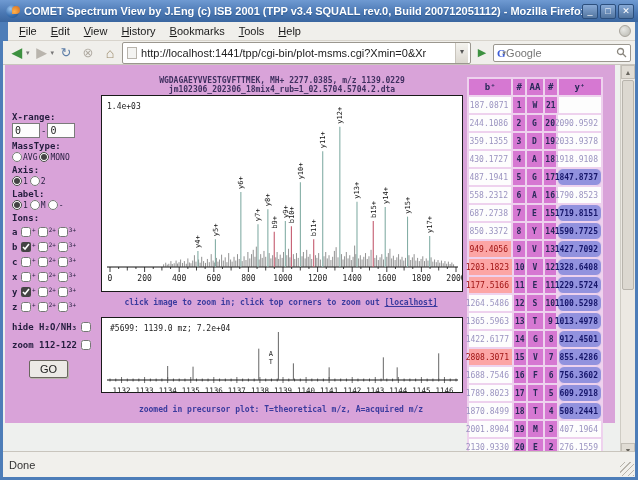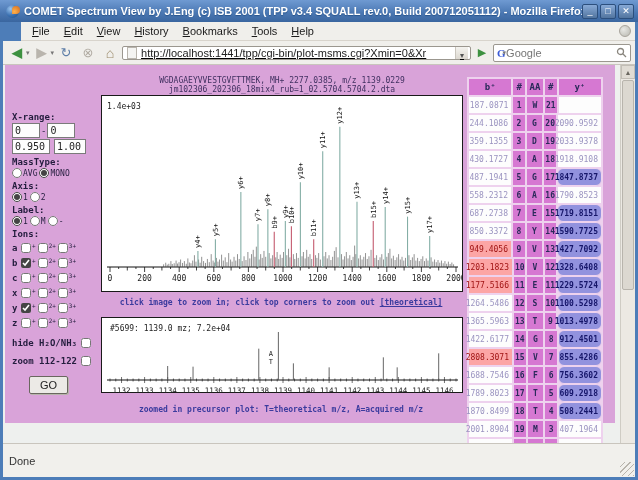--- a/index.html
+++ b/index.html
@@ -13,38 +13,38 @@
     background:radial-gradient(circle at 35% 30%, #9cc4ee 0%, #3a70b0 55%, #1d4a85 100%);
     position:relative; margin:0 5px 0 2px; flex:0 0 auto; }
   .fx-icon::after { content:""; position:absolute; right:-1px; top:1px; width:8px; height:8px;
     border-radius:50% 50% 50% 0; background:radial-gradient(circle at 30% 70%, #ffb24d, #d2691e); }
   .title-text { color:#fff; font-size:11px; font-weight:bold; white-space:nowrap; overflow:hidden;
     text-shadow:0 1px 1px #26548c; flex:1 1 auto; }
   .win-btns { display:flex; gap:2px; }
   .win-btn { width:16px; height:15px; background:linear-gradient(#87a9d6,#52759f); border:1px solid #2c4f7d;
     color:#fff; font-size:9px; line-height:13px; text-align:center; border-radius:2px; }
 
-  .menubar { position:absolute; top:22px; left:21px; right:3px; height:19px; background:#f0efeb;
+  .menubar { position:absolute; top:22px; left:8px; right:3px; height:19px; background:#f0efeb;
     border-bottom:1px solid #d8d4cc; display:flex; align-items:center; padding-left:4px; }
   .menu-item { font-size:11px; color:#1a1a1a; padding:2px 7px; }
   .menu-item::first-letter { text-decoration:underline; }
   .menu-throbber { margin-left:auto; margin-right:4px; width:12px; height:12px; border-radius:50%;
     background:radial-gradient(circle at 35% 35%, #e8e8e4, #b8b8b0); border:1px solid #a8a49c; }
 
   .navbar { position:absolute; top:41px; left:3px; right:3px; height:24px; background:#f0efeb;
     border-bottom:1px solid #c9c5bd; display:flex; align-items:center; padding:0 4px; gap:2px; }
   .nav-btn { font-size:13px; line-height:18px; width:20px; text-align:center; }
   .nav-caret { font-size:7px; color:#777; margin-left:-3px; }
   .back { color:#3d9140; font-weight:bold; }
   .fwd  { color:#b9b5ad; font-weight:bold; }
   .reload { color:#5f7fa8; }
   .stop { color:#b0aba2; }
   .home { color:#9a8a6a; font-size:14px; }
-  .url-box { flex:1 1 auto; height:14px; background:#fff; border:1px solid #9b978f; border-radius:2px;
-    display:flex; align-items:center; padding:0 2px; min-width:0;text-decoration:underline; }
+  .url-box { flex:1 1 auto; height:22px; background:#fff; border:1px solid #9b978f; border-radius:2px;
+    display:flex; align-items:center; padding:0 2px; min-width:0; }
   .page-fav { width:10px; height:12px; border:1px solid #b9b5ad; background:#f4f4f2; margin:0 4px 0 2px; flex:0 0 auto; }
   .url-input { flex:1 1 auto; border:0; outline:0; font-size:11px; color:#222; font-family:"Liberation Sans",sans-serif; min-width:0; background:transparent; }
   .url-drop { width:13px; text-align:center; font-size:8px; color:#555; background:linear-gradient(#f4f3ef,#dcd8d0); border-left:1px solid #c9c5bd; align-self:stretch; line-height:17px; }
   .go-btn { width:18px; text-align:center; font-size:11px; color:#3d9140; }
   .search-box { width:138px; height:18px; background:#fff; border:1px solid #9b978f; border-radius:2px;
     display:flex; align-items:center; padding:0 3px; flex:0 0 auto; }
   .g-logo { color:#3b5bd6; font-weight:bold; font-size:11px; font-family:"Liberation Serif",serif; }
   .search-input { flex:1 1 auto; border:0; outline:0; font-size:11px; min-width:0; background:transparent; color:#999; font-family:"Liberation Sans",sans-serif; }
   .mag { flex:0 0 auto; }
 
@@ -74,21 +74,21 @@
   .ion-letter { width:9px; font-weight:bold; }
   .ion-row sup { font-size:6px; margin:-4px 2px 0 0; }
   .hz-row { display:flex; align-items:center; margin-top:8px; font-weight:bold; }
   .hz-row input { margin-left:4px; }
   .go-wrap { text-align:center; margin:10px 14px 0 0; }
   .go-button { font-family:"Liberation Sans",sans-serif; font-size:11px; padding:2px 10px;
     background:#eceae6; border:1px solid #6a675f; border-radius:2px; box-shadow:1px 1px 0 #b8b4ac; color:#222; }
 
   
   .main { position:absolute; left:95px; top:0; width:364px; height:100%; }
-  .spec-head { text-align:center; font-family:"DejaVu Sans Mono",monospace; font-size:8px; color:#403060; line-height:9px; margin-top:11px; font-weight:normal;}
+  .spec-head { text-align:center; font-family:"DejaVu Sans Mono",monospace; font-size:8px; color:#403060; line-height:9px; margin-top:11px; font-weight:bold;}
   .panel { position:absolute; left:1px; width:362px; background:#fff; border:1px solid #1a1a1a; }
   .panel.spec { top:30px; height:197px; }
   .panel.prec { top:252px; height:76px; }
   .caption { position:absolute; left:0; width:362px; text-align:center; font-family:"DejaVu Sans Mono",monospace;
     font-size:8px; color:#3b3b9e; font-weight:bold; }
   .caption.c1 { top:233px; }
   .caption.c2 { top:340px; }
   .caption a { color:#3b3b9e; text-decoration:underline; }
 
   
@@ -99,21 +99,21 @@
   .td { border:0.5px solid #eed2ee; font-size:8px; display:flex; align-items:center; }
   .td.cb { width:45px; justify-content:flex-end; padding-right:3px; background:#fdfdfd; color:#9a93c0; }
   .td.ci { width:14px; justify-content:center; background:#d678d2; color:#2a2a5a; font-weight:bold; }
   .td.caa { width:18px; justify-content:center; background:#d678d2; color:#2a2a5a; font-weight:bold; }
   .td.cy { width:45px; justify-content:flex-end; padding-right:3px; background:#fdfdfd; color:#9a93c0; }
   .trow.head .td { background:#d678d2; color:#2a2a5a; justify-content:center; font-size:9px; padding:0; }
   .td.hlb { background:#fca5a5; color:#a01414; font-weight:normal;text-align:right; }
   .td.hly { background:#9292de; color:#16166a; font-weight:bold;border-radius:6px; }
 
   
-  .statusbar { position:absolute; left:3px; right:3px; bottom:3px; height:34px; background:#f1f0ec;
+  .statusbar { position:absolute; left:3px; right:3px; bottom:3px; height:26px; background:#f1f0ec;
     border-top:1px solid #c9c5bd; display:flex; align-items:center; padding:0 6px; }
   .status-text { font-size:11px; color:#333; }
   .grip { position:absolute; right:1px; bottom:1px; width:14px; height:14px;
     background:repeating-linear-gradient(135deg, transparent 0 3px, #b8b4ac 3px 4px); }
 
   svg text { font-family:"DejaVu Sans Mono",monospace; }
 </style>
 </head>
 <body>
 
@@ -169,24 +169,20 @@
 
   <div class="viewport">
     <div class="page">
 
       <div class="sidebar">
         <div class="sb-label">X-range:</div>
         <div class="range-row">
           <input class="sb-input" value="0" style="">
           <span>-</span>
           <input class="sb-input" value="0" style="">
-        </div>
-        <div class="tol-row">
-          <input class="sb-input tol" value="0.950" style="">
-          <input class="sb-input zm" value="1.00" style="">
         </div>
         <div class="sb-label">MassType:</div>
         <div class="radio-row">
             <label><input type="radio" name="masstype" style="">AVG</label>
             <label><input type="radio" name="masstype" checked="" style="">MONO</label>
           </div>
         <div class="sb-label">Axis:</div>
         <div class="radio-row">
             <label><input type="radio" name="axis" checked="" style="">1</label>
             <label><input type="radio" name="axis" style="">2</label>
@@ -515,21 +511,21 @@
               <line x1="283.2084" y1="171" x2="283.2084" y2="111" stroke="#84aea6" stroke-width="1.1"></line>
               <text x="285.7084" y="108" font-size="7" fill="#111" transform="rotate(-90 285.7084 108)">y14+</text>
               <line x1="305.5254" y1="171" x2="305.5254" y2="120.64285714285714" stroke="#84aea6" stroke-width="1.1"></line>
               <text x="308.0254" y="117.64285714285714" font-size="7" fill="#111" transform="rotate(-90 308.0254 117.64285714285714)">y15+</text>
               <line x1="327.68670000000003" y1="171" x2="327.68670000000003" y2="139.92857142857142" stroke="#84aea6" stroke-width="1.1"></line>
               <text x="330.18670000000003" y="136.92857142857142" font-size="7" fill="#111" transform="rotate(-90 330.18670000000003 136.92857142857142)">y17+</text>
             </svg>
         </div>
         <div class="caption c1">
           <span>click image to zoom in; click top corners to zoom out</span>
-          <a href="#">[theoretical]</a>
+          <a href="#">[localhost]</a>
         </div>
         <div class="panel prec">
           <svg id="prec-svg" width="360" height="82">
               <text x="8" y="13" font-size="8" fill="#222">#5699: 1139.0 mz; 7.2e+04</text>
               <line x1="5" y1="62" x2="356" y2="62" stroke="#111" stroke-width="1"></line>
               <line x1="8" y1="60.5" x2="8" y2="63.5" stroke="#111" stroke-width="0.6"></line>
               <line x1="13.766666666666666" y1="60.5" x2="13.766666666666666" y2="63.5" stroke="#111" stroke-width="0.6"></line>
               <line x1="19.53333333333333" y1="59" x2="19.53333333333333" y2="65" stroke="#111" stroke-width="0.6"></line>
               <line x1="25.3" y1="60.5" x2="25.3" y2="63.5" stroke="#111" stroke-width="0.6"></line>
               <line x1="31.066666666666666" y1="60.5" x2="31.066666666666666" y2="63.5" stroke="#111" stroke-width="0.6"></line>

